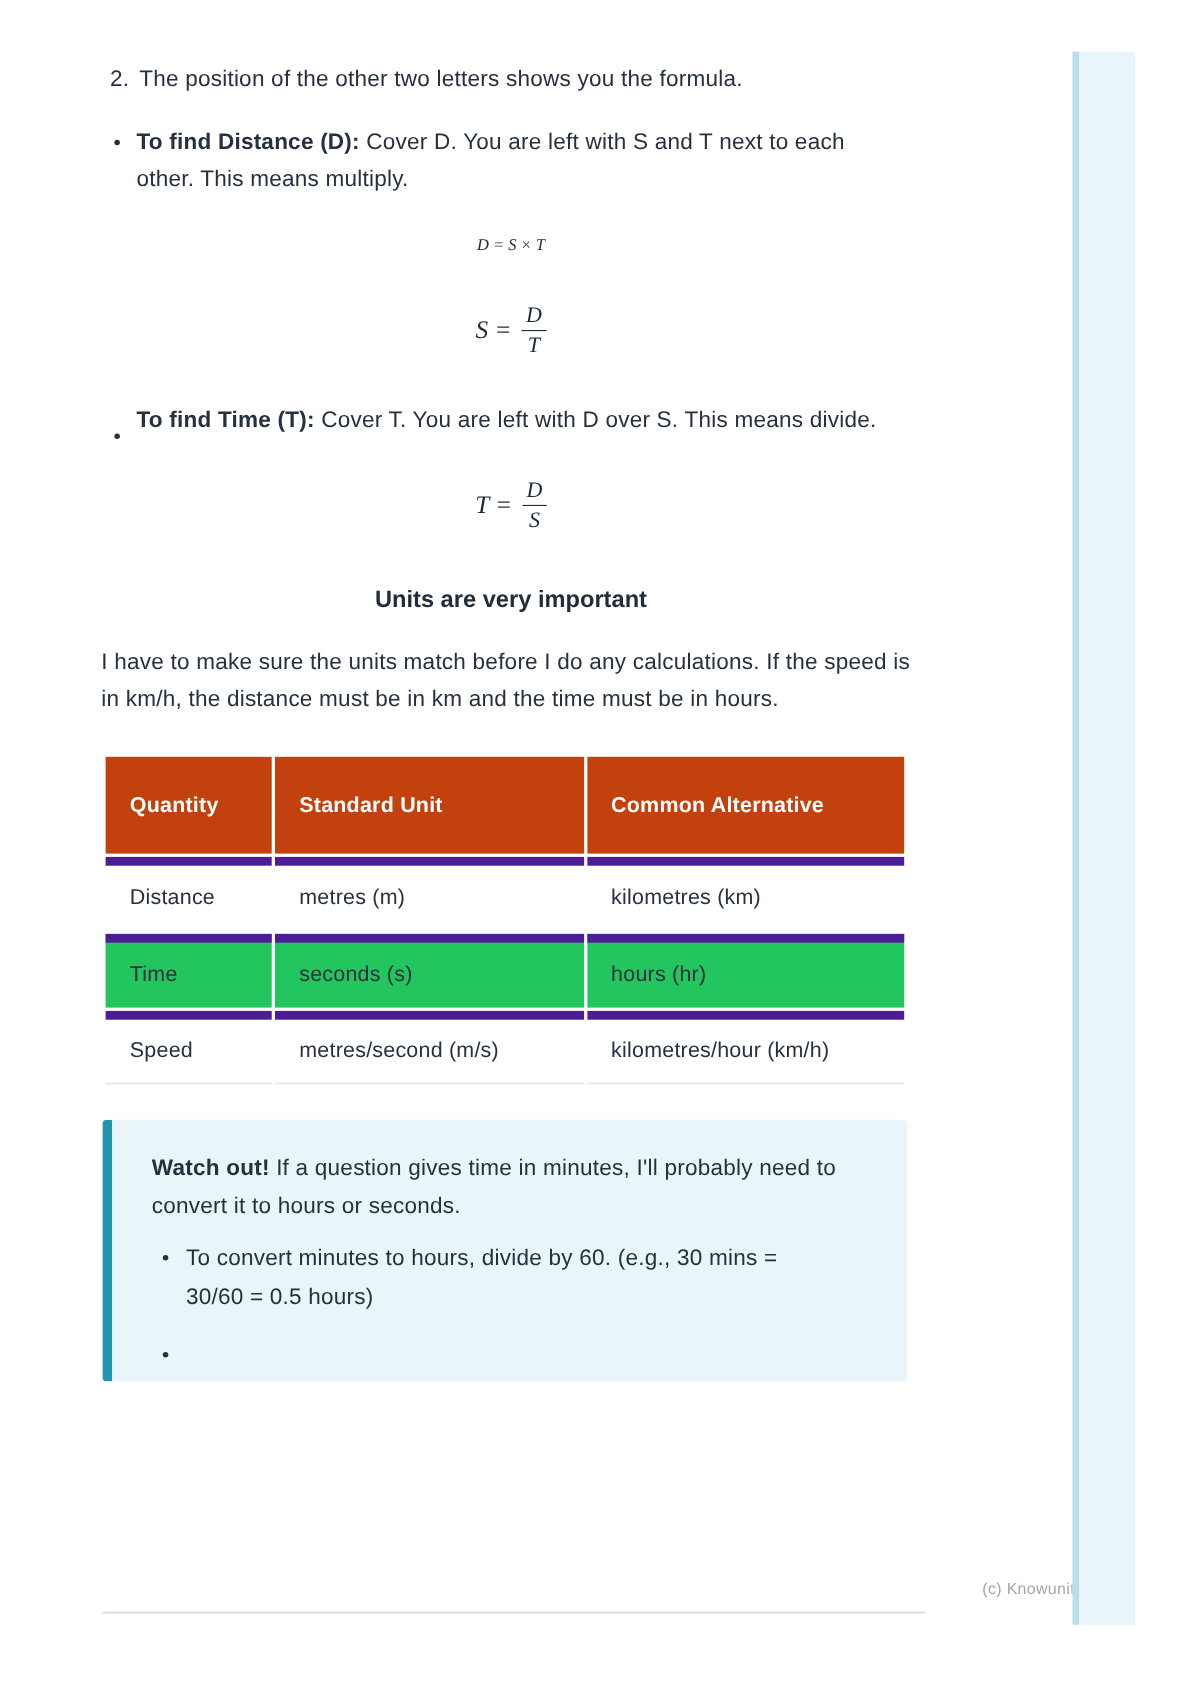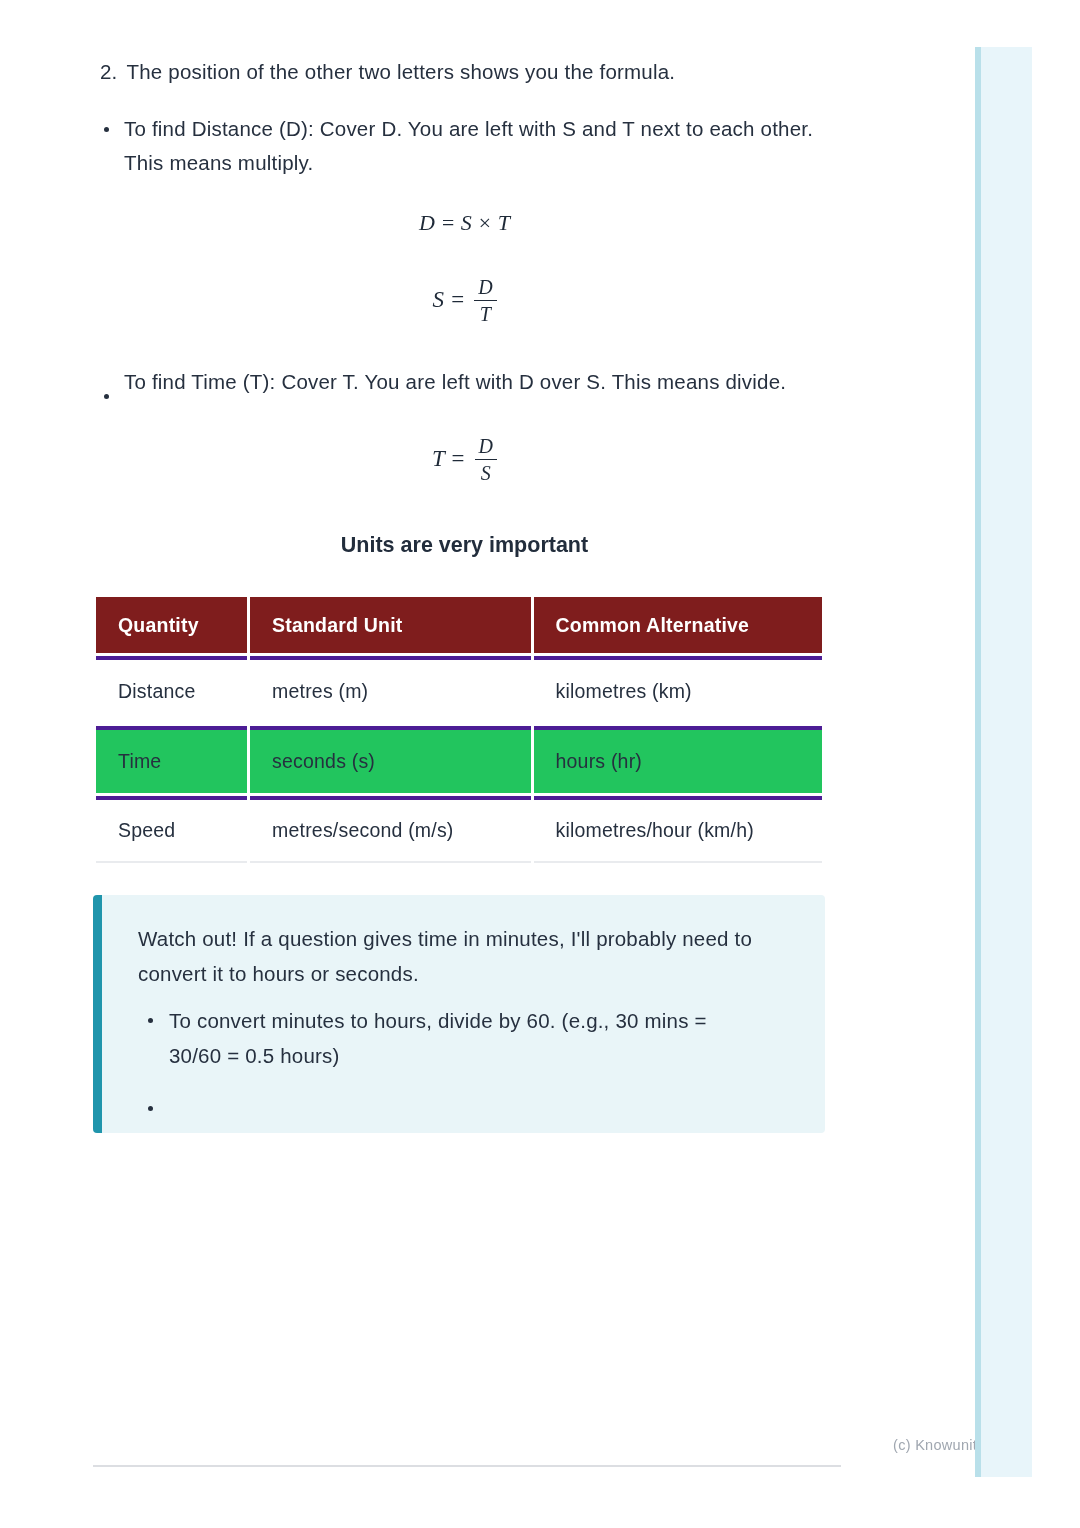--- a/index.html
+++ b/index.html
@@ -43,32 +43,32 @@
     padding-right: 14px;
   }
   .bullet-dot {
     flex: none;
     width: 5px;
     height: 5px;
     border-radius: 50%;
     background: #26303f;
     margin: 15px 15px 0 12px;
   }
-  .bullet-item .bold, .callout .bold { font-weight: 400; }
+  .bullet-item .bold, .callout .bold { font-weight: 700; }
 
   
   .formula {
     text-align: center;
     font-family: "Liberation Serif", serif;
     font-style: italic;
     color: #1f2a38;
   }
   .formula-inline {
     margin-top: 26px;
-    font-size: 22px;
+    font-size: 15px;
     line-height: 34px;
   }
   .formula-fraction {
     margin-top: 32px;
     height: 56px;
     display: flex;
     align-items: center;
     justify-content: center;
     font-size: 23px;
   }
@@ -95,38 +95,38 @@
   .units-paragraph { margin-top: 23px; }
 
   
   .units-table {
     margin: 32px 0 0 1px;
     width: 732px;
     border-collapse: separate;
     border-spacing: 3px;
   }
   .units-table th {
-    background: #7f1d1d;
+    background: #c2410c;
     color: #ffffff;
     font-size: 19.5px;
     font-weight: 700;
     letter-spacing: 0.2px;
     text-align: left;
     padding: 0 0 0 22px;
-    height: 56px;
+    height: 88px;
     vertical-align: middle;
   }
   .units-table td {
     font-size: 19.5px;
     letter-spacing: 0.2px;
     color: #26303f;
     padding: 0 0 0 22px;
     height: 67px;
     vertical-align: middle;
-    border-top: 4px solid #4c1d95;
+    border-top: 8px solid #4c1d95;
   }
   .units-table tbody tr:last-child td { border-bottom: 2px solid #e9ebee; }
   .units-table tbody tr.row-alt td { background: #22c55e; }
 
   
   .callout {
     margin: 29px 0 0 1px;
     width: 732px;
     background: #e9f5f8;
     border-left: 9px solid #2095ac;
@@ -213,20 +213,21 @@
       <span>T =</span>
       <span class="frac">
         <span class="num">D</span>
         <span class="den">S</span>
       </span>
     </span>
   </div>
 
   <div class="units-heading">Units are very important</div>
 
+  <p class="units-paragraph body-text">I have to make sure the units match before I do any calculations. If the speed is in km/h, the distance must be in km and the time must be in hours.</p>
 
   <table class="units-table">
     <colgroup>
       <col style="width:152px">
       <col style="width:283px">
       <col style="width:291px">
     </colgroup>
     <thead>
       <tr>
         <th>Quantity</th>

